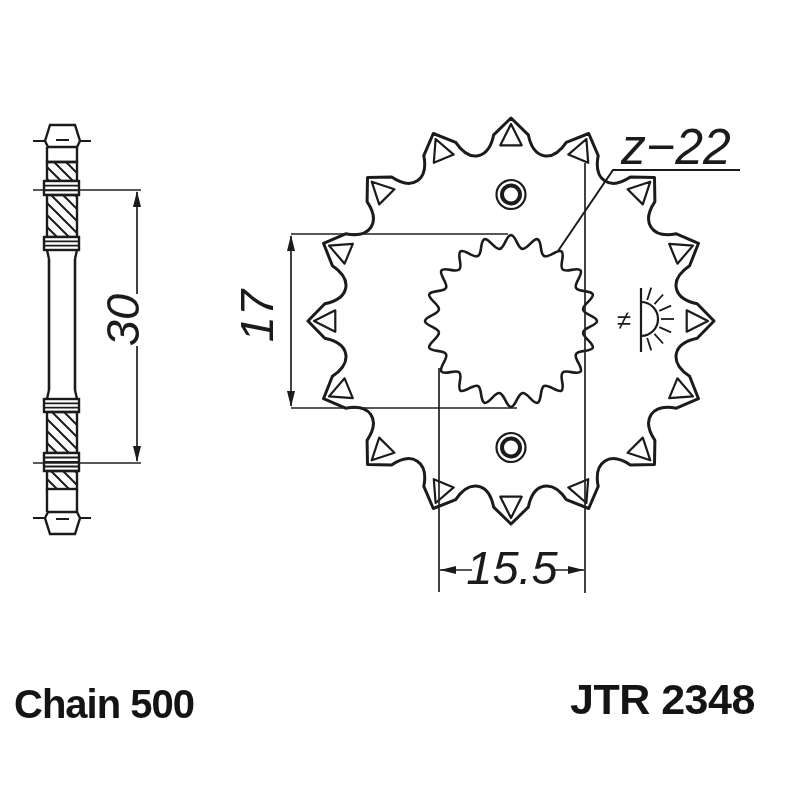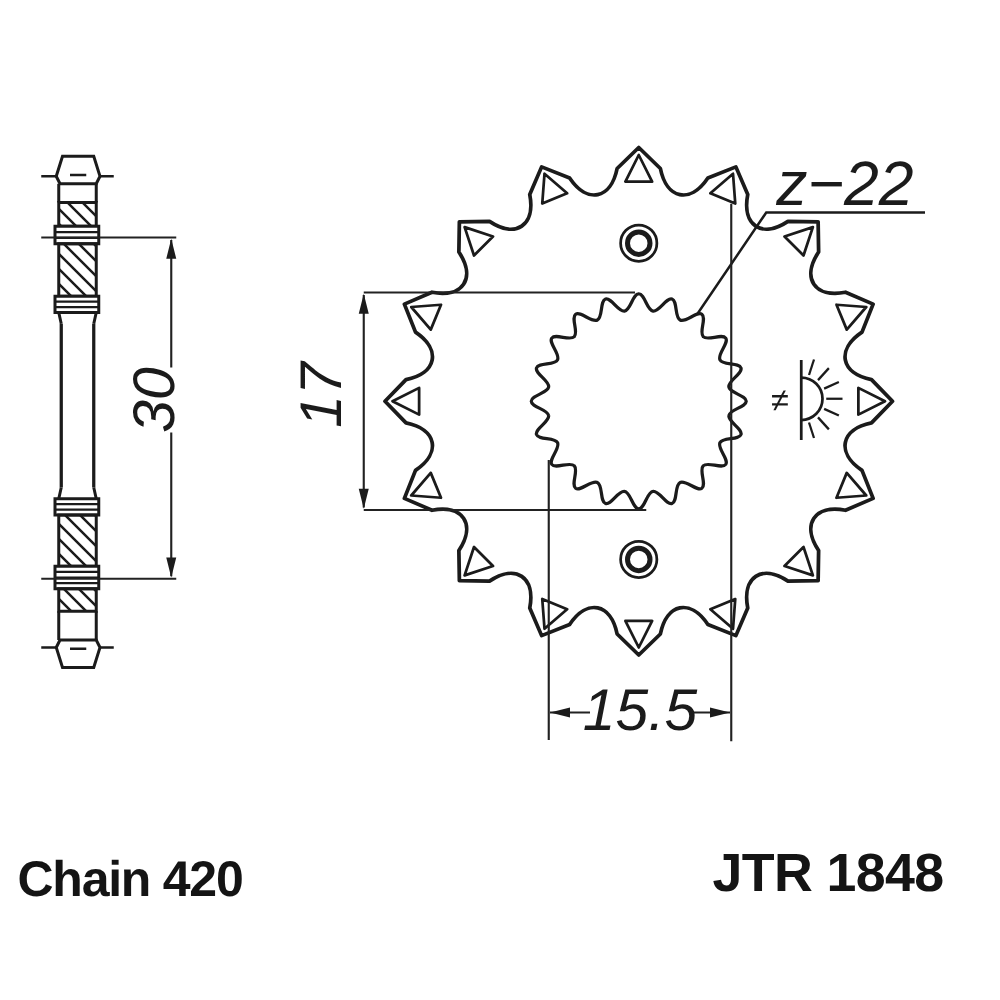--- a/index.html
+++ b/index.html
@@ -114,16 +114,16 @@
           <line x1="659.3" y1="327.1" x2="671.1" y2="332.4"></line>
           <line x1="661.0" y1="319.0" x2="674.0" y2="319.0"></line>
           <line x1="659.3" y1="310.9" x2="671.1" y2="305.6"></line>
           <line x1="654.4" y1="304.1" x2="663.1" y2="294.5"></line>
           <line x1="647.2" y1="300.0" x2="651.2" y2="287.6"></line>
         </g>
     <text class="dimtext" x="624" y="329" text-anchor="middle" font-size="26" stroke="none">≠</text>
   </g>
 </svg>
 
-<div class="brand chain">Chain 420</div>
-<div class="brand part">JTR 1848</div>
+<div class="brand chain">Chain 500</div>
+<div class="brand part">JTR 2348</div>
 
 </div>
 
 </body></html>

